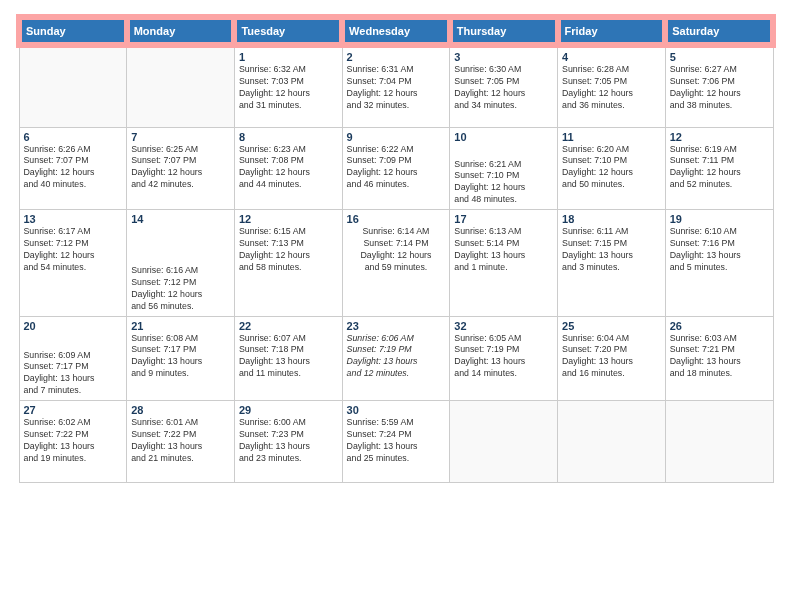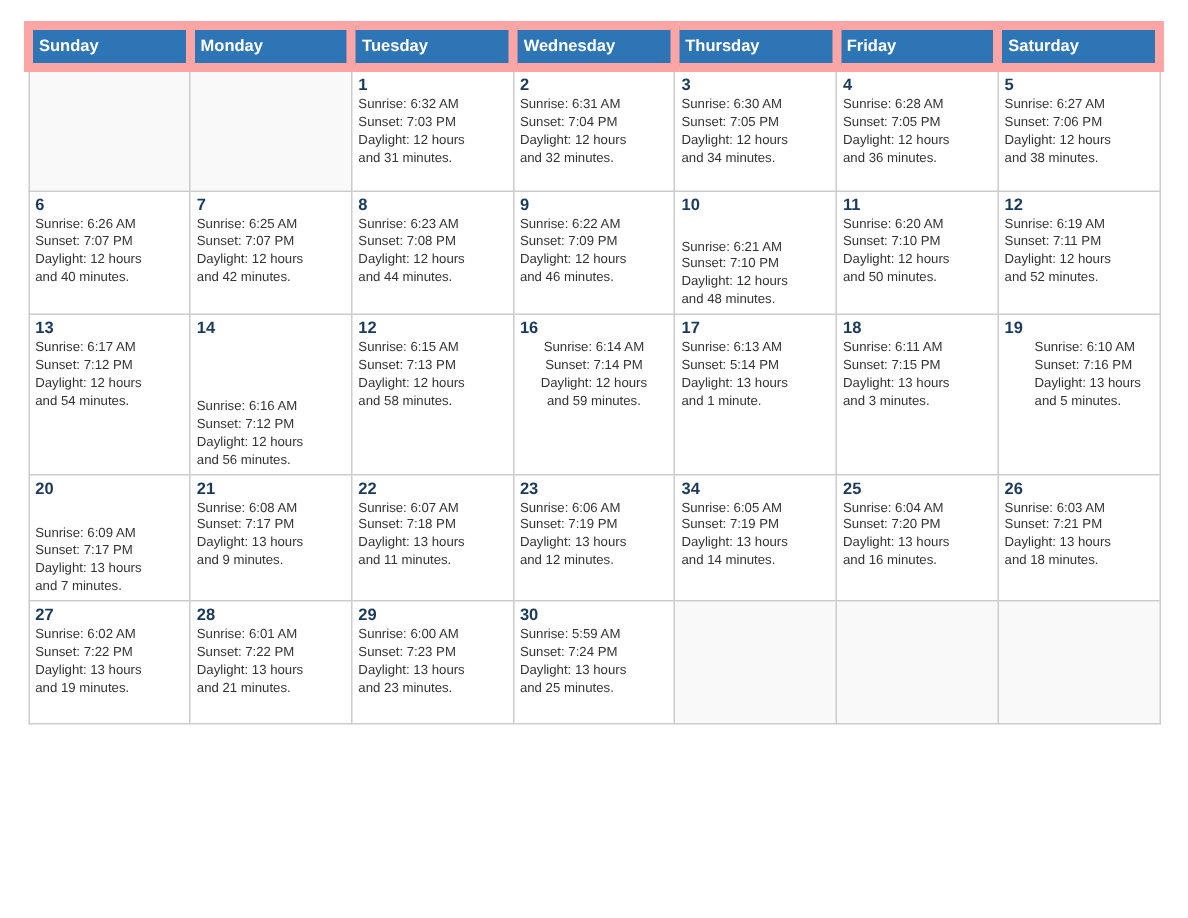--- a/index.html
+++ b/index.html
@@ -231,21 +231,21 @@
           </td>
           <td>
             <span class="day-number">18</span>
             <div class="day-info" style="white-space: pre-line;">Sunrise: 6:11 AM
 Sunset: 7:15 PM
 Daylight: 13 hours
 and 3 minutes.</div>
           </td>
           <td>
             <span class="day-number">19</span>
-            <div class="day-info" style="white-space: pre-line; margin-left: 20px;">Sunrise: 6:10 AM
+            <div class="day-info" style="white-space: pre-line;">Sunrise: 6:10 AM
 Sunset: 7:16 PM
 Daylight: 13 hours
 and 5 minutes.</div>
           </td>
         </tr>
         <tr>
           <td>
             <span class="day-number">20</span>
             <div class="day-info" style="white-space: pre-line; margin-top: 18px;">Sunrise: 6:09 AM
 Sunset: 7:17 PM
@@ -261,27 +261,27 @@
           </td>
           <td>
             <span class="day-number">22</span>
             <div class="day-info" style="white-space: pre-line;">Sunrise: 6:07 AM
 Sunset: 7:18 PM
 Daylight: 13 hours
 and 11 minutes.</div>
           </td>
           <td>
             <span class="day-number">23</span>
-            <div class="day-info" style="white-space: pre-line;">Sunrise: 6:06 AM
+            <div class="day-info" style="white-space: pre-line; font-style: italic;">Sunrise: 6:06 AM
 Sunset: 7:19 PM
 Daylight: 13 hours
 and 12 minutes.</div>
           </td>
           <td>
-            <span class="day-number">34</span>
+            <span class="day-number">32</span>
             <div class="day-info" style="white-space: pre-line;">Sunrise: 6:05 AM
 Sunset: 7:19 PM
 Daylight: 13 hours
 and 14 minutes.</div>
           </td>
           <td>
             <span class="day-number">25</span>
             <div class="day-info" style="white-space: pre-line;">Sunrise: 6:04 AM
 Sunset: 7:20 PM
 Daylight: 13 hours

